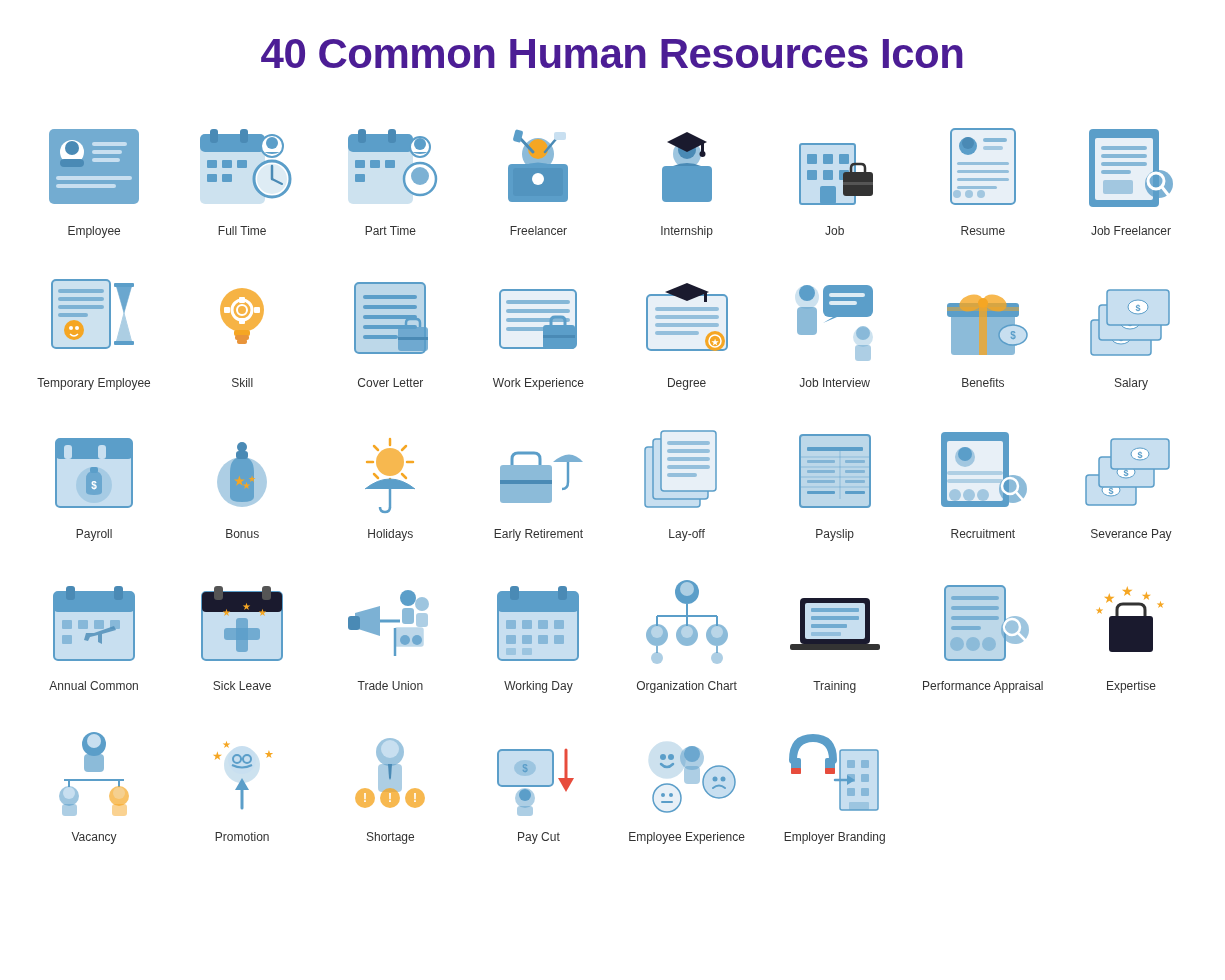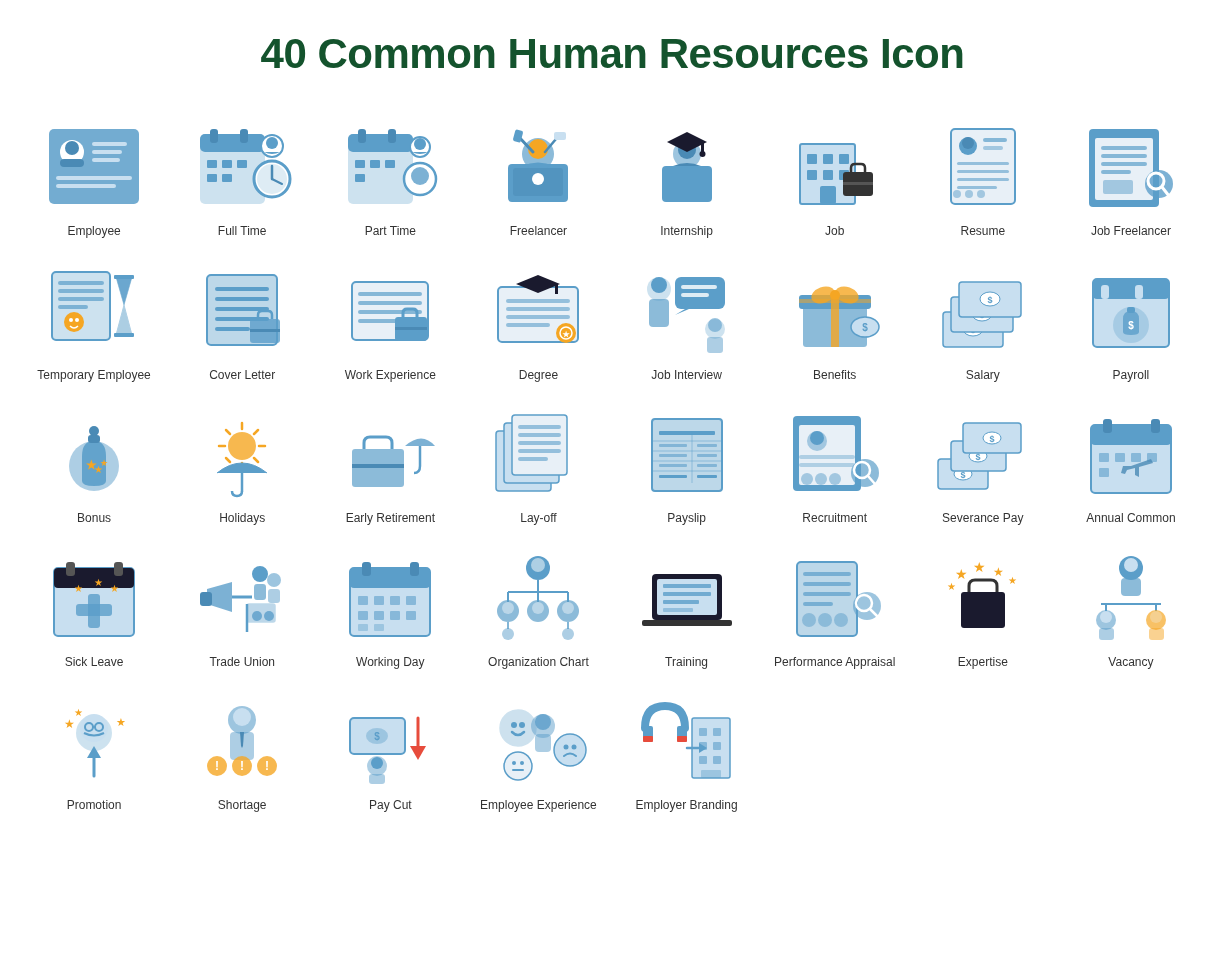--- a/index.html
+++ b/index.html
@@ -9,29 +9,29 @@
       width: 1225px;
       min-height: 980px;
       display: flex;
       flex-direction: column;
       align-items: center;
       padding: 30px 20px;
     }
     h1 {
       font-size: 42px;
       font-weight: 700;
-      color: #14532d;
+      color: #4c1d95;
       margin-bottom: 30px;
       text-align: center;
       letter-spacing: -0.5px;
     }
     .grid {
       display: grid;
       grid-template-columns: repeat(8, 1fr);
-      gap: 4px 5px;
+      gap: 12px 5px;
       width: 100%;
       max-width: 1180px;
     }
     .icon-item {
       display: flex;
       flex-direction: column;
       align-items: center;
       padding: 8px 4px;
     }
     .icon-box {
@@ -236,20 +236,39 @@
         <path d="M72 10 L88 10 L80 38 L88 68 L72 68 L80 38 Z" fill="#5b9ec9" opacity="0.5" stroke="#5b9ec9" stroke-width="1"></path>
         <path d="M72 10 L88 10 L80 38 Z" fill="#5b9ec9" opacity="0.8"></path>
         <rect x="70" y="8" width="20" height="4" rx="1" fill="#5b9ec9"></rect>
         <rect x="70" y="66" width="20" height="4" rx="1" fill="#5b9ec9"></rect>
       </svg>
     </div>
     <span class="icon-label">Temporary Employee</span>
   </div>
 
 
+  <div class="icon-item">
+    <div class="icon-box">
+      <svg width="100" height="85" viewBox="0 0 100 85">
+
+        <circle cx="50" cy="35" r="22" fill="#f5a623" opacity="0.85"></circle>
+        <rect x="42" y="55" width="16" height="6" rx="2" fill="#f5a623"></rect>
+        <rect x="43" y="60" width="14" height="5" rx="2" fill="#e8943a"></rect>
+        <rect x="45" y="64" width="10" height="5" rx="2" fill="#e8943a"></rect>
+
+        <circle cx="50" cy="35" r="10" fill="none" stroke="#fff" stroke-width="3"></circle>
+        <circle cx="50" cy="35" r="5" fill="none" stroke="#fff" stroke-width="2"></circle>
+        <rect x="47" y="22" width="6" height="6" rx="1" fill="#fff"></rect>
+        <rect x="47" y="43" width="6" height="6" rx="1" fill="#fff"></rect>
+        <rect x="62" y="32" width="6" height="6" rx="1" fill="#fff"></rect>
+        <rect x="32" y="32" width="6" height="6" rx="1" fill="#fff"></rect>
+      </svg>
+    </div>
+    <span class="icon-label">Skill</span>
+  </div>
 
   <div class="icon-item">
     <div class="icon-box">
       <svg width="100" height="85" viewBox="0 0 100 85">
         <rect x="15" y="8" width="70" height="70" rx="4" fill="#5b9ec9" opacity="0.4"></rect>
         <rect x="15" y="8" width="70" height="70" rx="4" fill="none" stroke="#5b9ec9" stroke-width="2"></rect>
         <rect x="23" y="20" width="54" height="4" rx="2" fill="#5b9ec9"></rect>
         <rect x="23" y="30" width="54" height="4" rx="2" fill="#5b9ec9"></rect>
         <rect x="23" y="40" width="54" height="4" rx="2" fill="#5b9ec9"></rect>
         <rect x="23" y="50" width="54" height="4" rx="2" fill="#5b9ec9"></rect>

